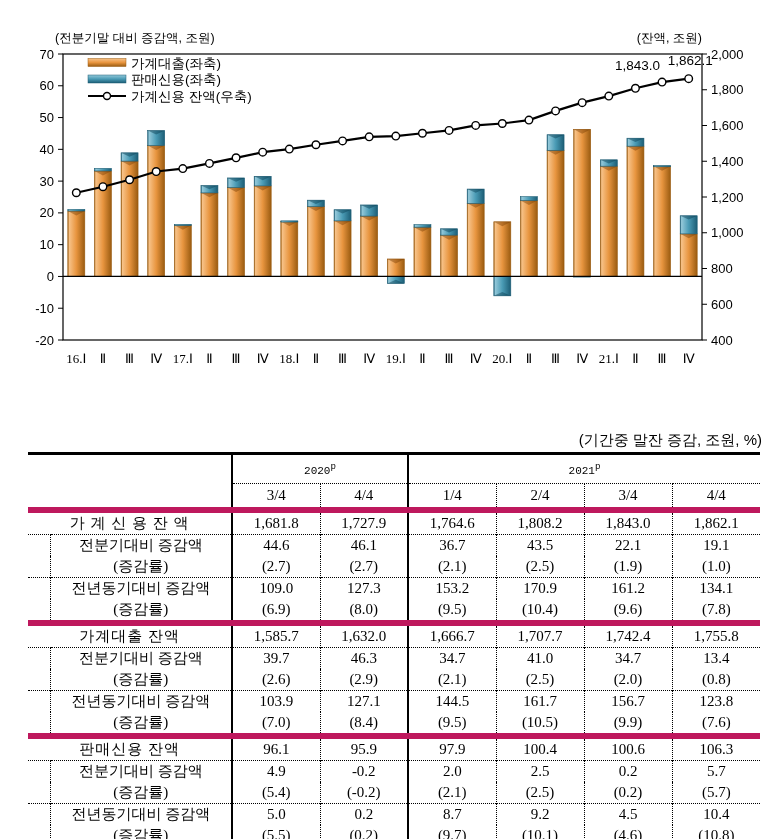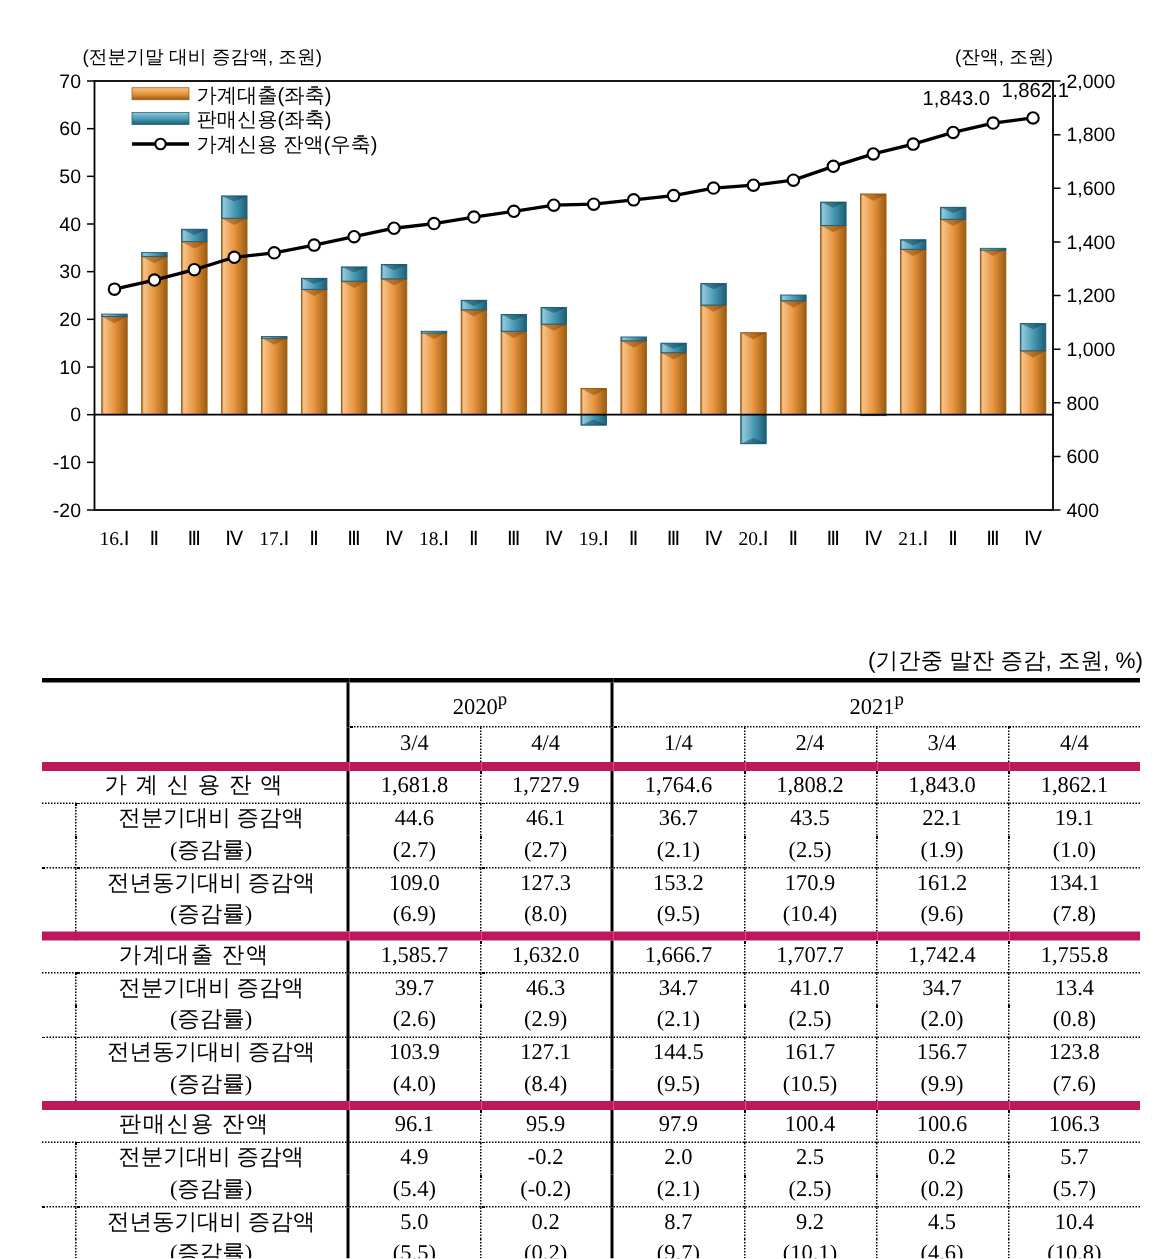--- a/index.html
+++ b/index.html
@@ -14,21 +14,21 @@
         letter-spacing:1px;text-decoration:underline;}
   .table-subtitle{position:absolute;top:431px;right:17px;
         font-family:Liberation Sans, sans-serif;font-size:15px;}
   table#credit-table{position:absolute;top:452px;left:28px;width:732px;
         border-collapse:collapse;table-layout:fixed;
         font-family:"Liberation Serif",serif;font-size:15px;}
   #credit-table th,#credit-table td{padding:0 3px;text-align:center;font-weight:normal;
         height:21px;line-height:21px;white-space:nowrap;overflow:hidden;}
   #credit-table thead th{height:23px;line-height:23px;}
   th.blank{border-top:3px solid #000;border-bottom:3px solid #000;}
-  th.yr{border-top:3px solid #000;border-bottom:1px dotted #000;font-size:15px;}
+  th.yr{border-top:3px solid #000;border-bottom:1px dotted #000;font-size:11px;font-family:Liberation Mono, monospace;}
   th.q{border-bottom:3px solid #000;}
   .v-solid{border-left:2px solid #000;}
   .v-dot{border-left:1px dotted #000;}
   td.sec-label{text-align:left;font-weight:bold;padding-left:8px;font-size:15px;letter-spacing:1px;}
   td.sub-label{text-align:left;padding-left:4px;}
   td.rate-label{text-align:right;padding-right:6px;}
   td.ind{border-right:1px dotted #000;padding:0;}
   tr.sec td{border-top:6px solid #be185d;}
   tr.sub td{border-top:1px dotted #000;}
   tr.rate td{border-top:none;}
@@ -364,21 +364,21 @@
           <td class="val v-solid">103.9</td>
           <td class="val v-dot">127.1</td>
           <td class="val v-solid">144.5</td>
           <td class="val v-dot">161.7</td>
           <td class="val v-dot">156.7</td>
           <td class="val v-dot">123.8</td>
         </tr>
         <tr class="rate">
           <td class="ind"></td>
           <td class="rate-label">(증감률)</td>
-          <td class="val v-solid">(4.0)</td>
+          <td class="val v-solid">(7.0)</td>
           <td class="val v-dot">(8.4)</td>
           <td class="val v-solid">(9.5)</td>
           <td class="val v-dot">(10.5)</td>
           <td class="val v-dot">(9.9)</td>
           <td class="val v-dot">(7.6)</td>
         </tr>
         <tr class="sec">
           <td class="sec-label" colspan="2">판매신용 잔액</td>
           <td class="val v-solid">96.1</td>
           <td class="val v-dot">95.9</td>

